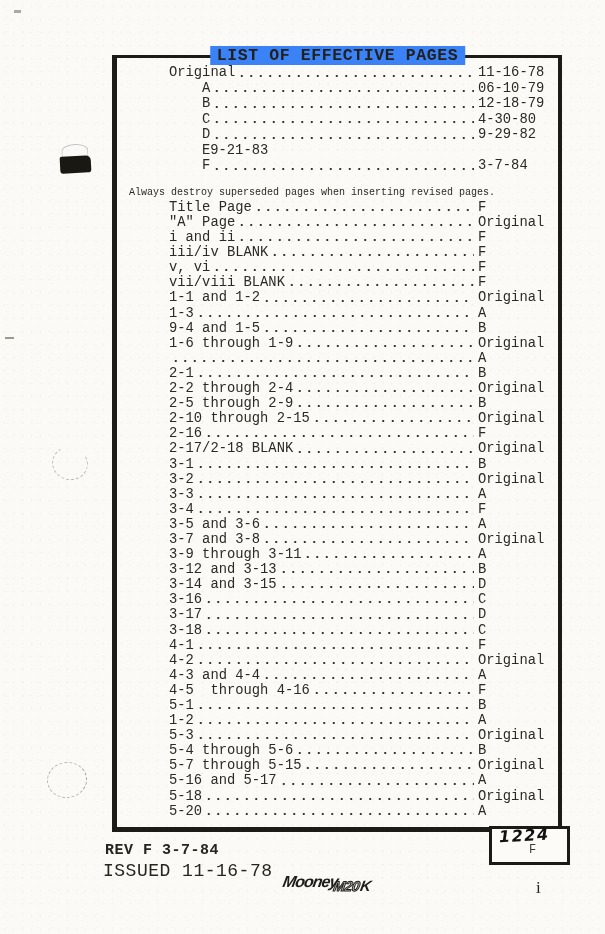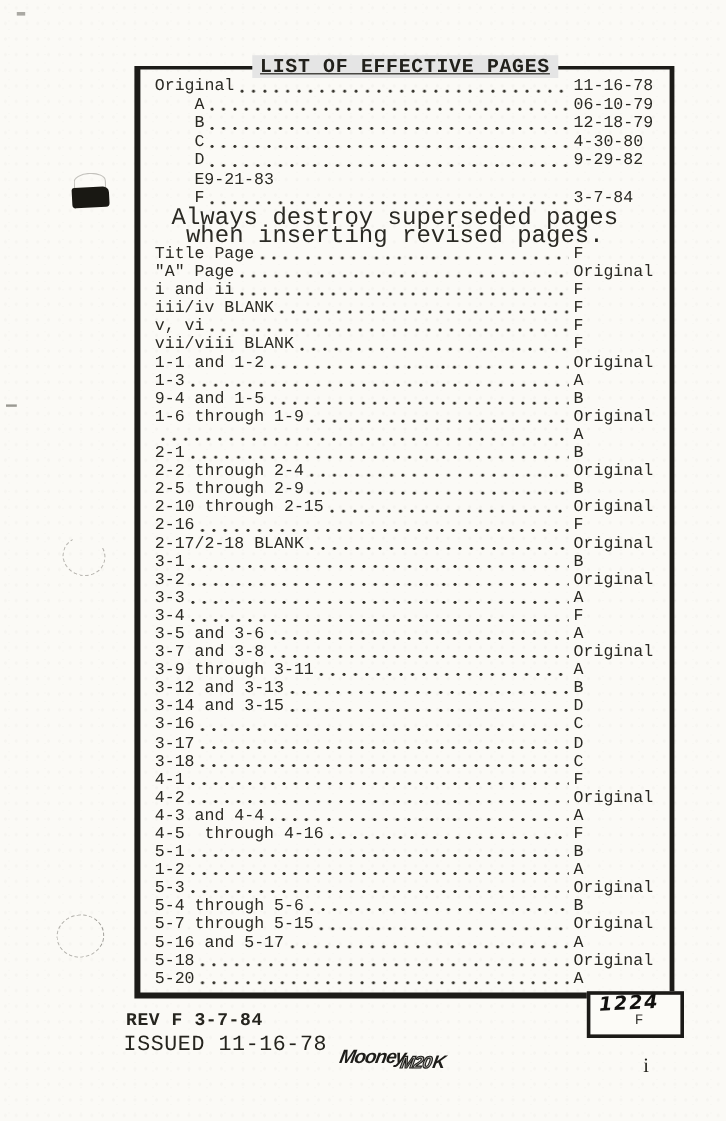--- a/index.html
+++ b/index.html
@@ -13,39 +13,39 @@
     font-family:"Liberation Mono", monospace;
     color:#2b2a24;
   }
   .box{
     position:absolute;left:112px;top:55px;width:450px;height:777px;
     border-style:solid;border-color:#1c1b18;border-width:3px 4px 5px 5px;
     box-sizing:border-box;padding:7px 8px 0 12px;
   }
   .box-title{
     position:absolute;top:-12px;left:50%;transform:translateX(-50%);
-    background:#e5e5e5;padding:0 7px;white-space:nowrap;
-    font-weight:bold;font-size:16.5px;letter-spacing:0.6px;color:#22211c;text-decoration:underline;
+    background:#3b82f6;padding:0 7px;white-space:nowrap;
+    font-weight:bold;font-size:16.5px;letter-spacing:0.6px;color:#22211c;
   }
   .rows{font-size:13.8px;}
-  .row{display:flex;align-items:baseline;height:15.1px;line-height:15.1px;}
+  .row{display:flex;align-items:baseline;height:15.1px;line-height:15.1px;margin-left:40px;}
   .revisions .row{height:15.55px;line-height:15.55px;}
   .row .label{flex:none;white-space:pre;}
   .row.indent .label{padding-left:33px;}
   .row .dots{
     flex:1;align-self:stretch;margin:0 4px 0 2px;
     background-image:radial-gradient(circle, #36342d 1.1px, rgba(0,0,0,0) 1.5px);
     background-size:9.5px 4px;background-repeat:repeat-x;
     background-position:left calc(100% - 3px);
   }
   .row .mid{flex:1;text-align:right;white-space:pre;padding-right:5px;}
   .row .mid:empty{display:none;}
   .row .value{flex:none;width:72px;white-space:pre;}
   .notice{
-    font-size:20px;line-height:15.1px;width:400px;margin:1px 0 0 0;text-align:center;
+    font-size:10px;line-height:15.1px;width:400px;margin:11px 0 0 0;
   }
   .footer-rev{position:absolute;left:105px;top:842px;font-size:15px;letter-spacing:0.5px;color:#26251f;font-weight:bold;}
   .footer-issued{position:absolute;left:103px;top:861px;font-size:18px;letter-spacing:0.5px;color:#26251f;}
   .logo{
     position:absolute;left:283px;top:873px;transform:skewX(-10deg);
     font-family:"Liberation Sans",sans-serif;font-style:italic;font-weight:bold;color:#1e1d1a;
     white-space:nowrap;
   }
   .logo-brand{font-size:16px;letter-spacing:-1px;}
   .logo-model{

